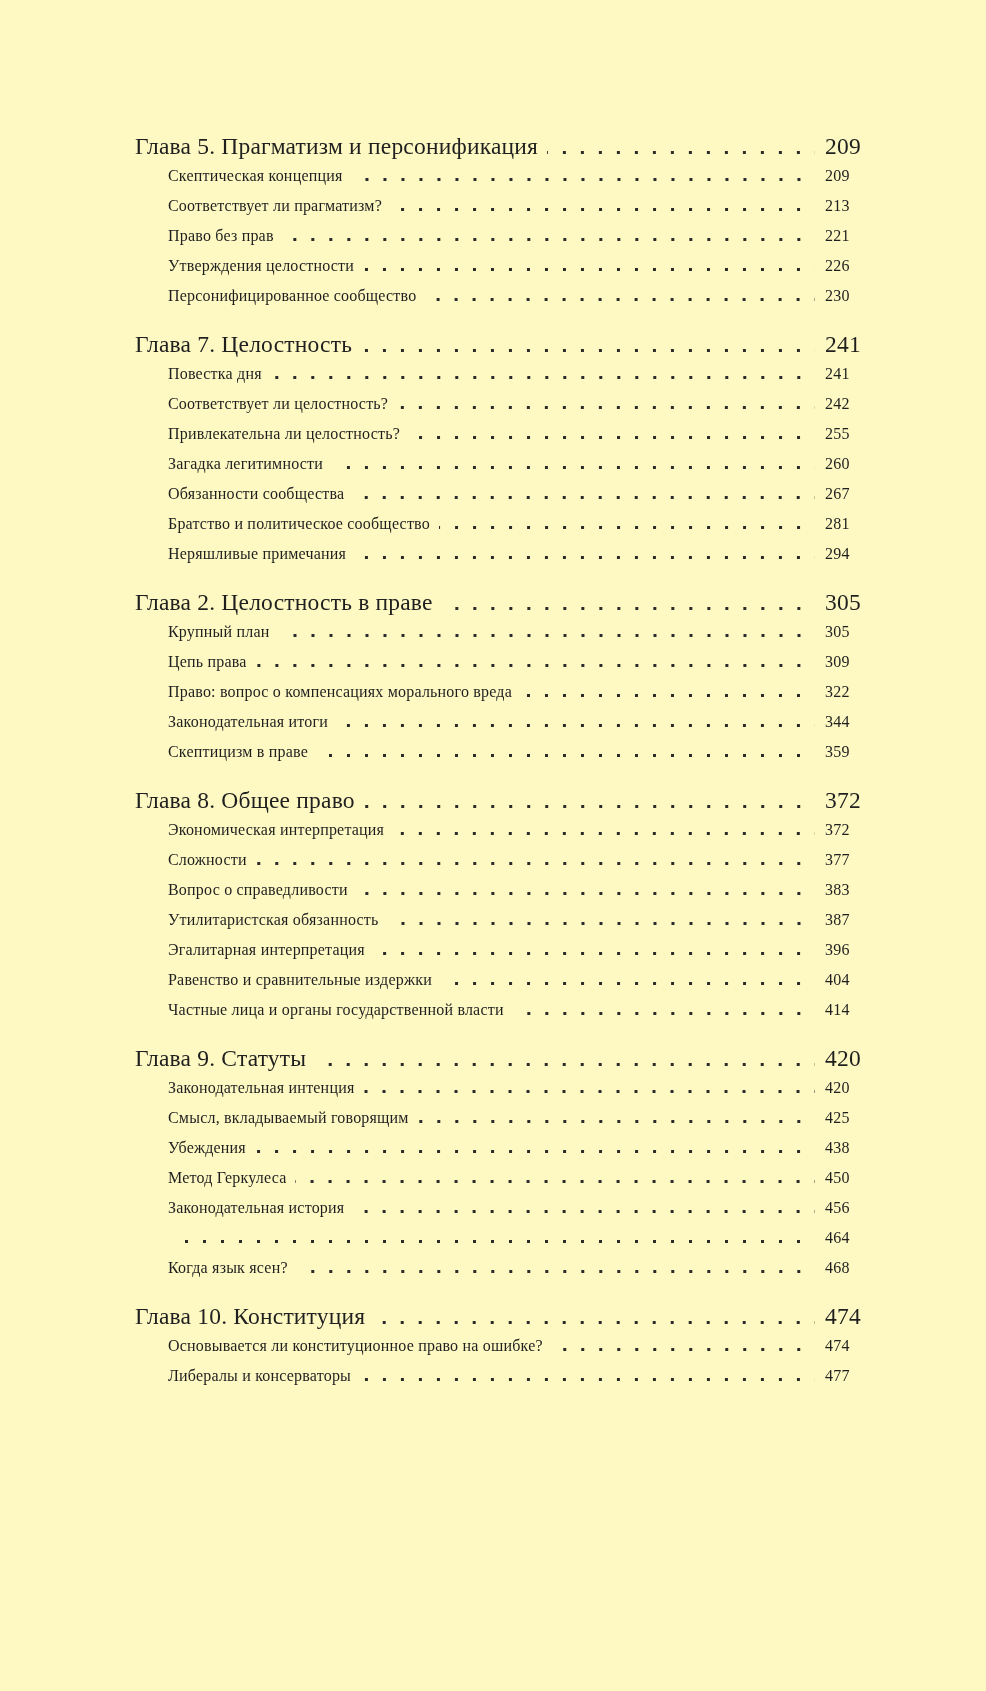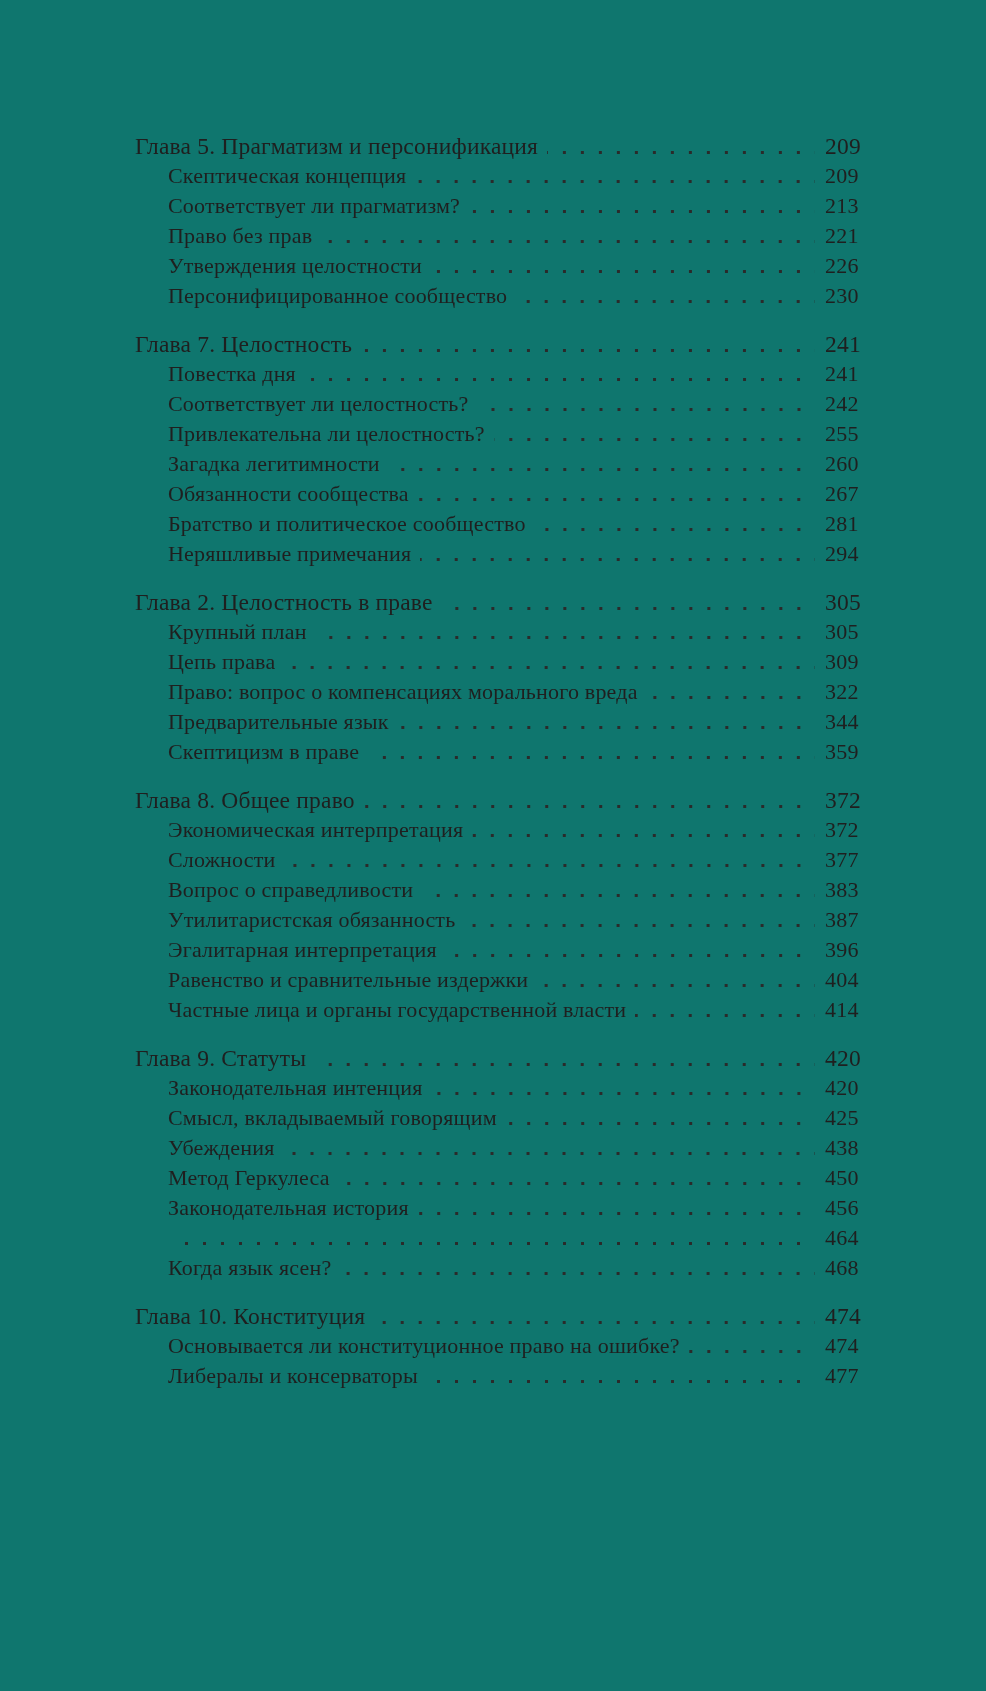--- a/index.html
+++ b/index.html
@@ -5,40 +5,40 @@
   html, body { margin: 0; padding: 0; }
   body {
     background: #e8e8e8;
     font-family: "Liberation Serif", "DejaVu Serif", serif;
   }
   .page {
     position: relative;
     width: 986px;
     height: 1691px;
     margin: 0 auto;
-    background: #0f766e;
+    background: #fef9c3;
     color: #1f1f1f;
     overflow: hidden;
   }
   .toc {
     position: absolute;
     left: 135px;
     top: 131px;
     width: 738px;
   }
   .toc-section { margin-top: 18px; }
   .toc-section:first-child { margin-top: 0; }
   .toc-row {
     display: flex;
     align-items: baseline;
     line-height: 30px;
     letter-spacing: 0.2px;
   }
   .toc-row.chapter { font-size: 23.5px; }
-  .toc-row.sub { font-size: 22px; padding-left: 33px; }
+  .toc-row.sub { font-size: 16px; padding-left: 33px; }
   .toc-title { white-space: nowrap; }
   .toc-leader {
     flex: 1 1 auto;
     min-width: 8px;
     height: 3px;
     margin: 0 10px 0 9px;
     background-image: radial-gradient(circle at 1.5px 1.5px, #2a2a2a 1.4px, rgba(0,0,0,0) 2px);
     background-size: 18px 3px;
     background-repeat: repeat-x;
     background-position: right bottom;
@@ -143,21 +143,21 @@
           <span class="toc-title">Цепь права</span>
           <span class="toc-leader"></span>
           <span class="toc-page">309</span>
         </div>
         <div class="toc-row sub">
           <span class="toc-title">Право: вопрос о компенсациях морального вреда</span>
           <span class="toc-leader"></span>
           <span class="toc-page">322</span>
         </div>
         <div class="toc-row sub">
-          <span class="toc-title">Предварительные язык</span>
+          <span class="toc-title">Законодательная итоги</span>
           <span class="toc-leader"></span>
           <span class="toc-page">344</span>
         </div>
         <div class="toc-row sub">
           <span class="toc-title">Скептицизм в праве</span>
           <span class="toc-leader"></span>
           <span class="toc-page">359</span>
         </div>
       </div>
       <div class="toc-section">

